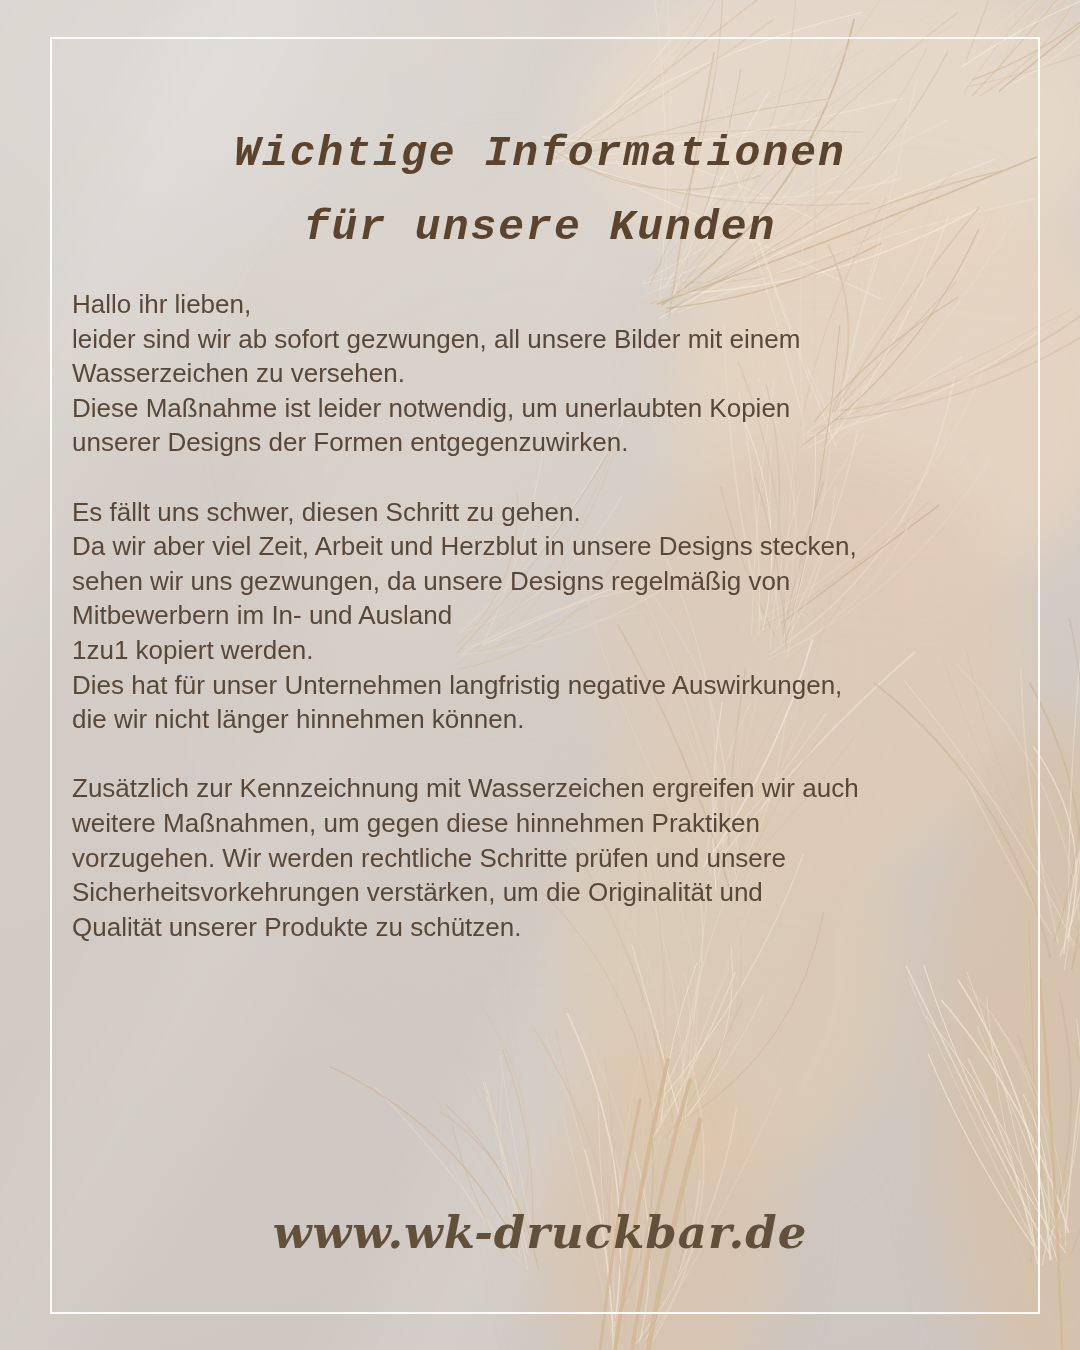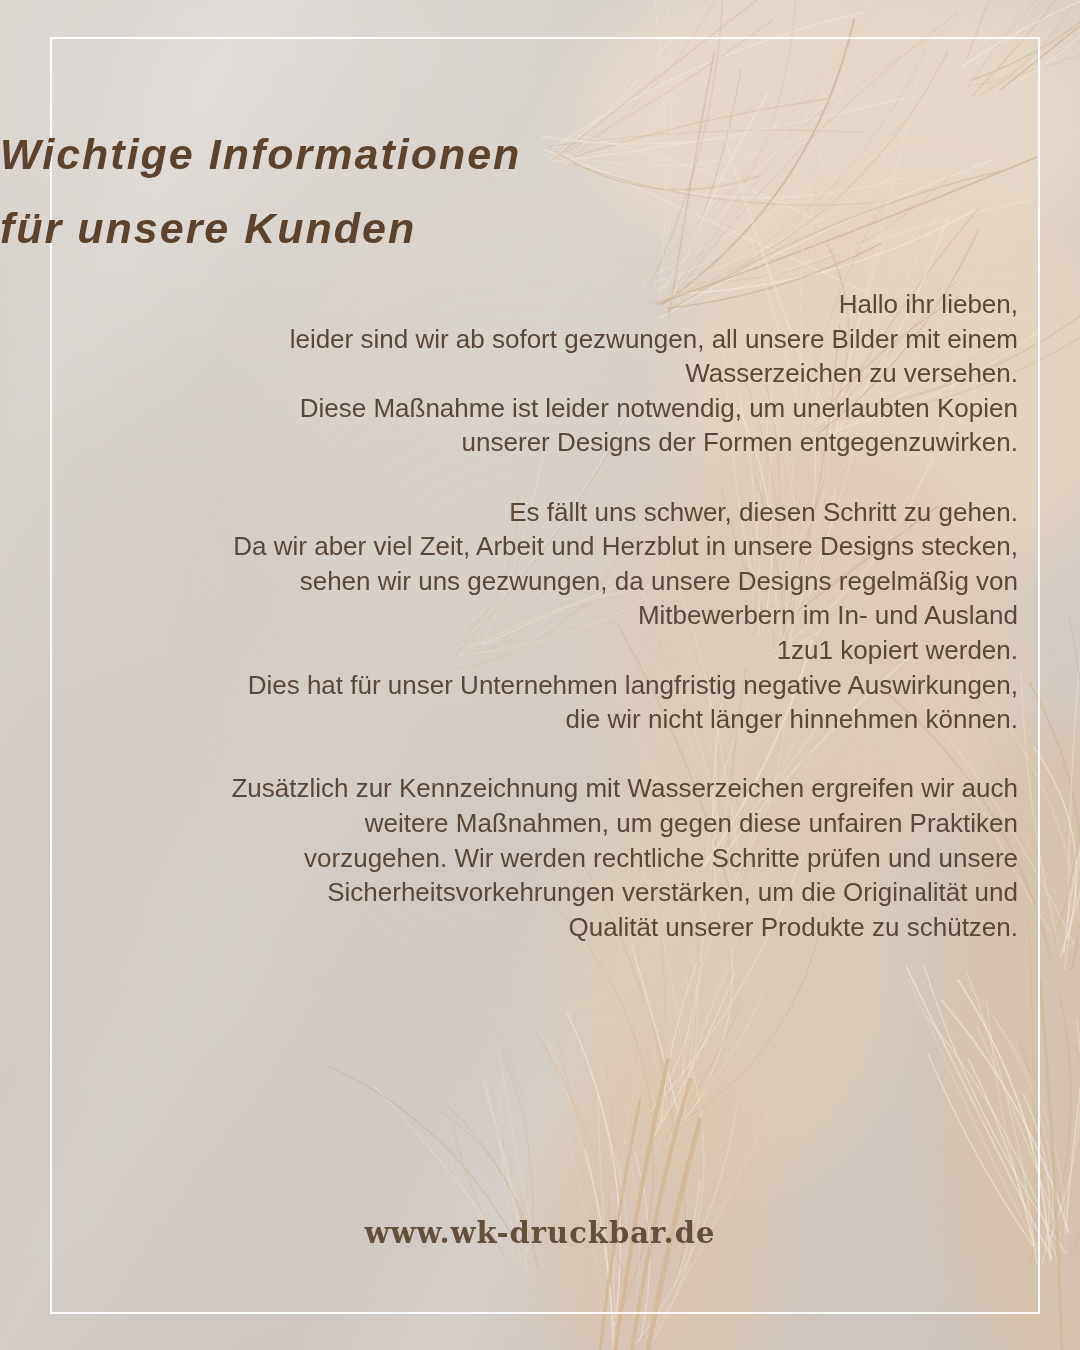--- a/index.html
+++ b/index.html
@@ -24,40 +24,40 @@
     position:absolute;inset:0;pointer-events:none;
     background:radial-gradient(ellipse 46% 40% at 50% 50%, rgba(212,203,195,.45), rgba(212,203,195,0) 75%);
   }
   .frame{
     position:absolute;left:50px;top:37px;width:990px;height:1277px;
     border:2px solid var(--frame,#ffffff);
     box-sizing:border-box;opacity:.92;pointer-events:none;
   }
   .title{
     position:absolute;left:0;right:0;top:88px;
-    text-align:left;white-space:pre-line;
-    font-family:Liberation Sans, sans-serif;
+    text-align:center;white-space:pre-line;
+    font-family:Liberation Mono, monospace;
     font-style:italic;font-weight:bold;
     font-size:43px;line-height:74px;letter-spacing:2px;
     color:var(--title-text,#5b432e);
   }
   .bodytext{
     position:absolute;left:72px;right:62px;top:287px;
-    text-align:right;
+    text-align:left;
     font-size:26px;line-height:34.6px;
     color:var(--body-text,#59483a);
   }
   .bodytext p{margin:0 0 34.6px 0;white-space:pre-line;}
   .signature{margin:0;white-space:pre-line;}
   .website{
     position:absolute;left:0;right:0;top:1198px;
     text-align:center;white-space:pre-line;
     font-family:"DejaVu Serif","Liberation Serif",serif;
-    font-weight:bold;
-    font-size:29px;line-height:70px;letter-spacing:1px;
+    font-style:italic;font-weight:bold;
+    font-size:45px;line-height:70px;letter-spacing:1px;
     color:var(--script-text,#63503b);
   }
 </style>
 </head>
 <body>
 
 <div class="card">
 
   <div class="shafts"></div>
 
@@ -394,21 +394,21 @@
 Diese Maßnahme ist leider notwendig, um unerlaubten Kopien
 unserer Designs der Formen entgegenzuwirken.</p>
     <p>Es fällt uns schwer, diesen Schritt zu gehen.
 Da wir aber viel Zeit, Arbeit und Herzblut in unsere Designs stecken,
 sehen wir uns gezwungen, da unsere Designs regelmäßig von
 Mitbewerbern im In- und Ausland
 1zu1 kopiert werden.
 Dies hat für unser Unternehmen langfristig negative Auswirkungen,
 die wir nicht länger hinnehmen können.</p>
     <p>Zusätzlich zur Kennzeichnung mit Wasserzeichen ergreifen wir auch
-weitere Maßnahmen, um gegen diese unfairen Praktiken
+weitere Maßnahmen, um gegen diese hinnehmen Praktiken
 vorzugehen. Wir werden rechtliche Schritte prüfen und unsere
 Sicherheitsvorkehrungen verstärken, um die Originalität und
 Qualität unserer Produkte zu schützen.</p>
   </div>
 
   <div class="website">www.wk-druckbar.de</div>
 
 </div>
 
 </body></html>

